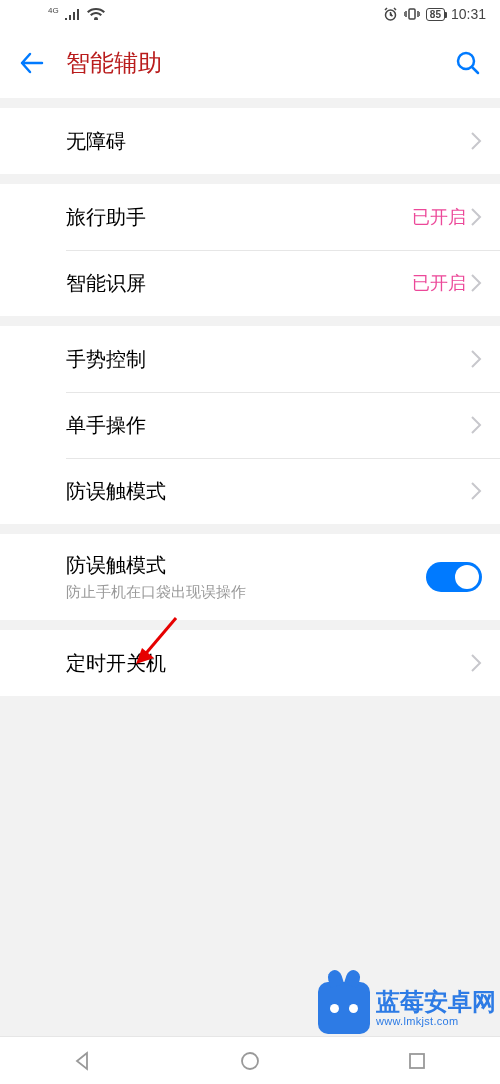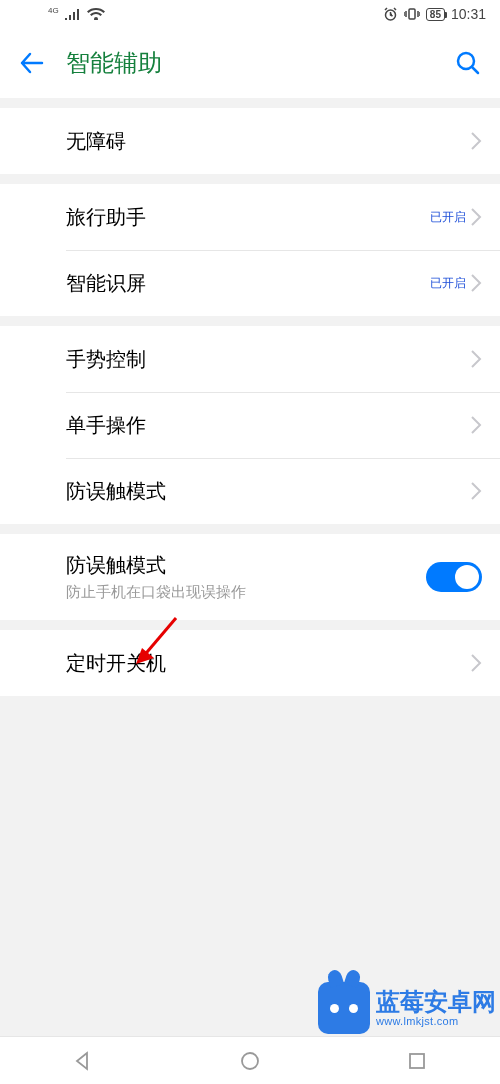--- a/index.html
+++ b/index.html
@@ -48,21 +48,21 @@
       background: #fff;
       height: 70px;
       display: flex;
       align-items: center;
       padding: 0 18px;
       gap: 20px;
     }
     .back-icon { color: #007aff; display: flex; }
     .header-title {
       font-size: 24px;
-      color: #15803d;
+      color: #b91c1c;
       flex: 1;
     }
     .search-icon { color: #007aff; display: flex; }
     .section {
       background: #fff;
       margin-top: 10px;
       padding-left: 48px;
     }
     .section:first-of-type { margin-top: 0; }
     .row {
@@ -80,22 +80,22 @@
       right: 0;
       height: 1px;
       background: #e6e6e6;
     }
     .row-label {
       font-size: 20px;
       color: #000;
       flex: 1;
     }
     .row-value {
-      font-size: 12px;
-      color: #1d4ed8;
+      font-size: 18px;
+      color: #ec4899;
       margin-right: 4px;
     }
     .chevron {
       color: #c7c7cc;
       display: flex;
     }
     .row-block { flex: 1; }
     .row-subtitle {
       font-size: 15px;
       color: #9a9a9a;

